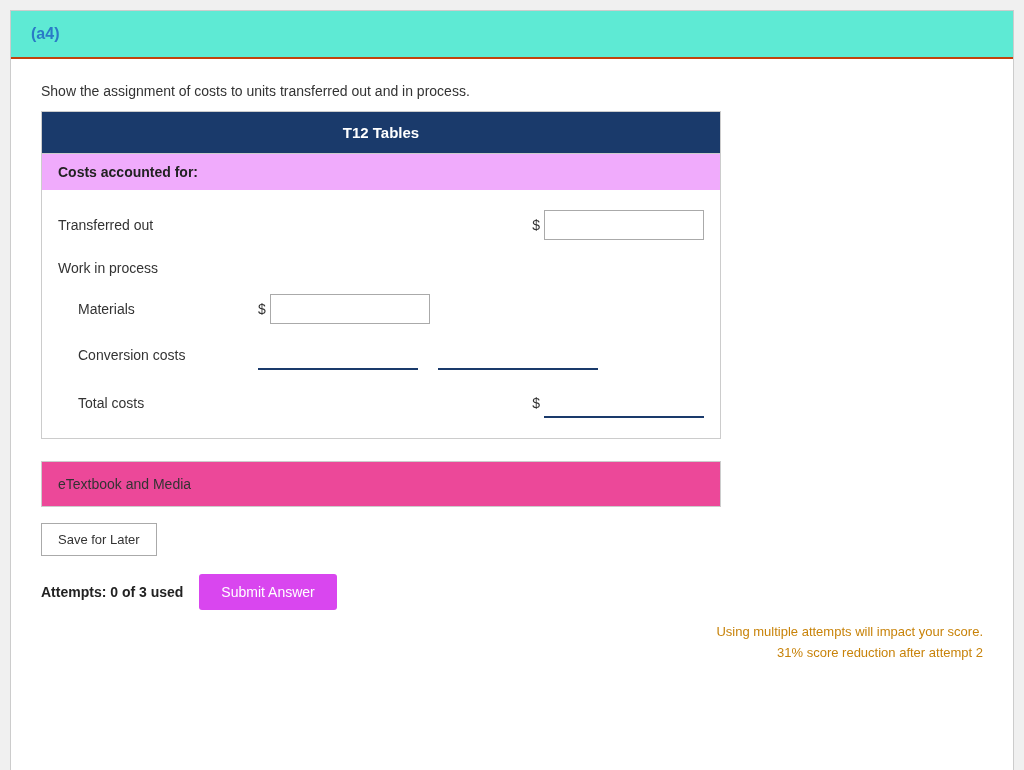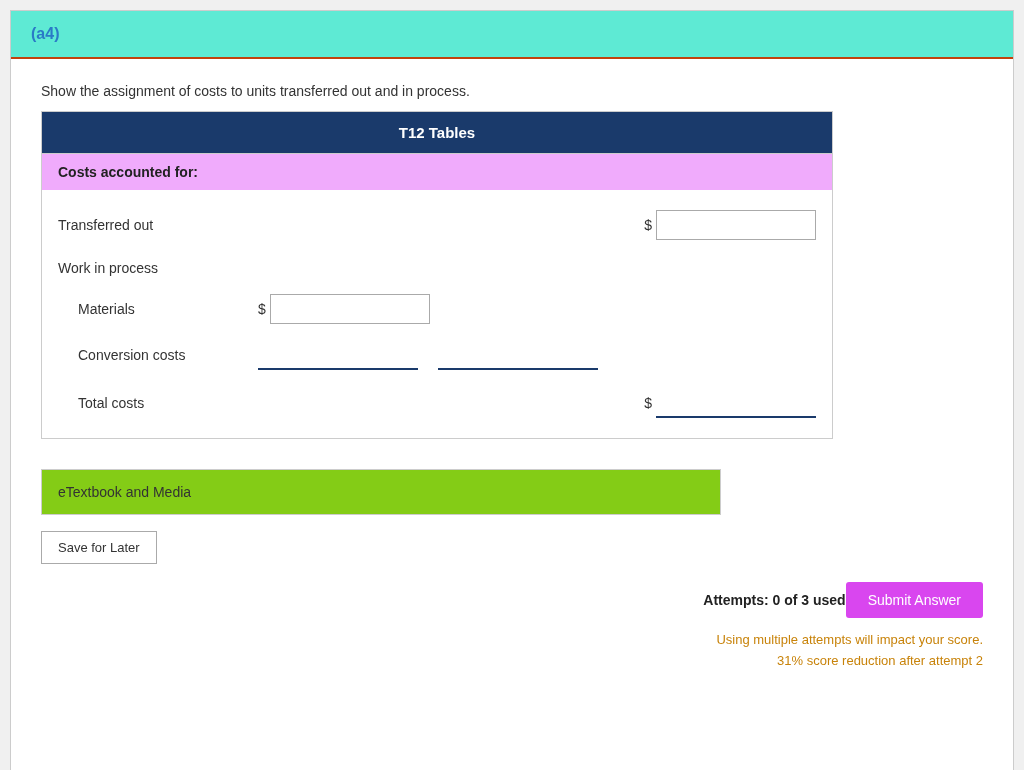--- a/index.html
+++ b/index.html
@@ -41,23 +41,23 @@
       padding: 24px 30px;
     }
 
     .instruction-text {
       font-size: 14px;
       color: #333;
       margin-bottom: 12px;
     }
 
     .table-container {
-      width: 792px;
+      width: 680px;
       border: 1px solid #ccc;
-      margin-bottom: 30px;
+      margin-bottom: 22px;
     }
 
     .table-header {
       background: #1a3a6b;
       color: #ffffff;
       text-align: center;
       padding: 12px;
       font-size: 15px;
       font-weight: bold;
     }
@@ -123,42 +123,42 @@
       padding: 8px 0 8px 20px;
     }
 
     .sub-row .row-label {
       min-width: 180px;
     }
 
     .etextbook-section {
       width: 680px;
       border: 1px solid #ccc;
-      background: #84cc16;
+      background: #ec4899;
       padding: 14px 16px;
       font-size: 14px;
       color: #333;
       margin-bottom: 16px;
     }
 
     .save-button {
       border: 1px solid #aaa;
       background: #fff;
       padding: 8px 16px;
       font-size: 13px;
       cursor: pointer;
       color: #333;
       margin-bottom: 8px;
     }
 
     .bottom-bar {
       display: flex;
-      justify-content: flex-end;
       align-items: center;
       padding: 10px 0;
+      gap: 16px;
     }
 
     .attempts-text {
       font-size: 14px;
       color: #222;
       font-weight: bold;
     }
 
     .submit-button {
       background: #d946ef;

